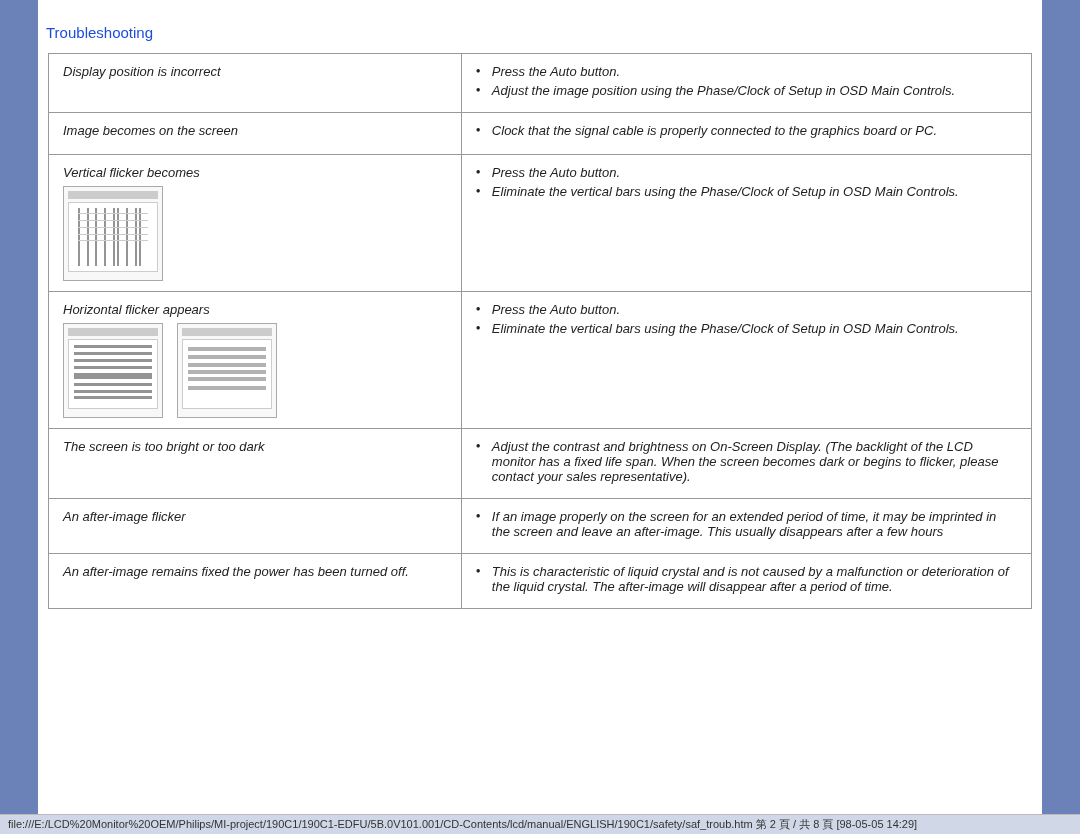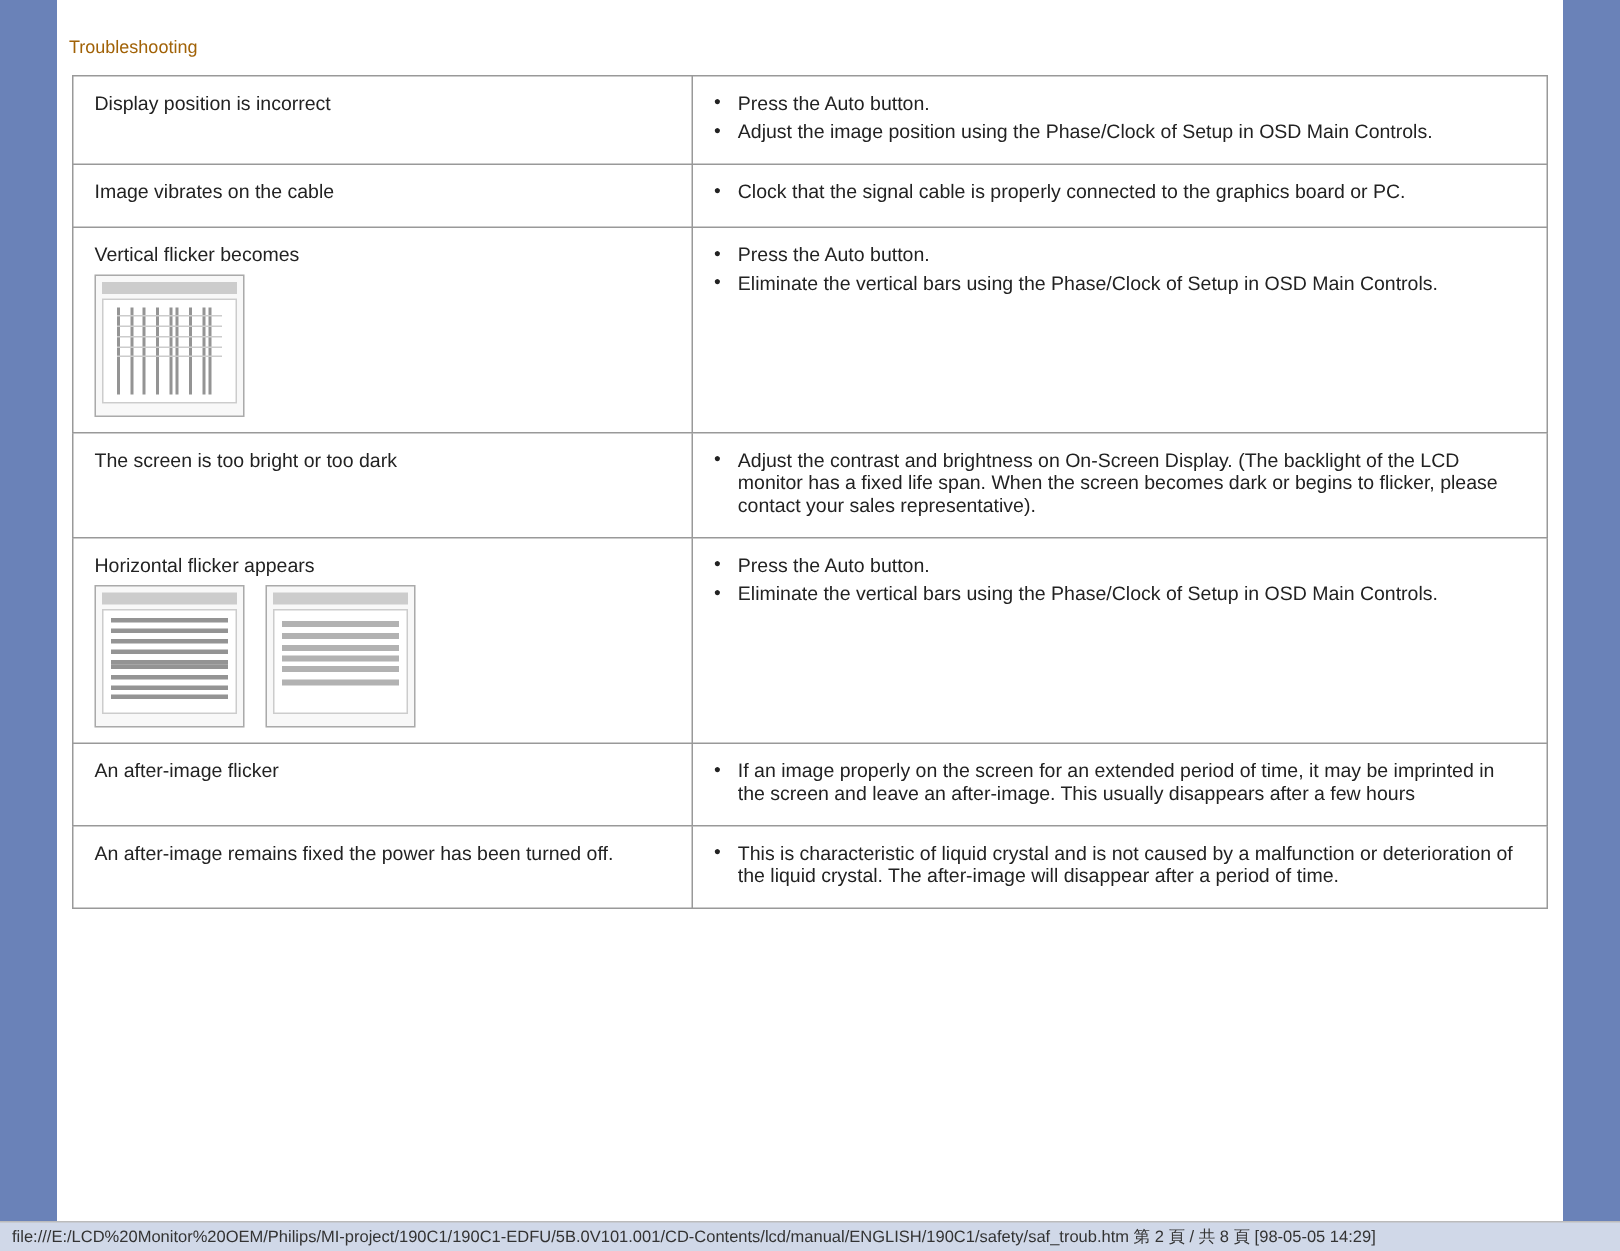--- a/index.html
+++ b/index.html
@@ -10,22 +10,22 @@
       width: 1080px;
       height: 834px;
       overflow: hidden;
       position: relative;
     }
 
     .page-title {
       position: absolute;
       top: 8px;
       left: 8px;
-      font-size: 12px;
-      color: #a16207;
+      font-size: 15px;
+      color: #1d4ed8;
     }
 
     .status-bar {
       position: absolute;
       bottom: 0;
       left: 0;
       right: 0;
       height: 20px;
       background: #d0d8e8;
       font-size: 11px;
@@ -61,20 +61,21 @@
       right: 38px;
       bottom: 20px;
       background: #fff;
       overflow-y: auto;
       padding: 24px 0 0 0;
     }
 
     .inner-content {
       margin: 0 auto;
       padding: 0 10px;
+      font-style: italic;
     }
 
     table.troubleshoot-table {
       width: 100%;
       border-collapse: collapse;
       border: 1px solid #999;
     }
 
     table.troubleshoot-table td {
       border: 1px solid #999;
@@ -145,21 +146,21 @@
             </td>
             <td class="solution-col">
               <ul>
                 <li>Press the Auto button.</li>
                 <li>Adjust the image position using the Phase/Clock of Setup in OSD Main Controls.</li>
               </ul>
             </td>
           </tr>
           <tr>
             <td class="problem-col">
-              <div class="problem-title">Image vibrates on the cable</div>
+              <div class="problem-title">Image becomes on the screen</div>
             </td>
             <td class="solution-col">
               <ul>
                 <li>Clock that the signal cable is properly connected to the graphics board or PC.</li>
               </ul>
             </td>
           </tr>
           <tr>
             <td class="problem-col">
               <div class="problem-title">Vertical flicker becomes</div>
@@ -182,30 +183,20 @@
                     <div style="position: absolute; left: 10%; right: 10%; top: 45%; height: 1px; background: rgb(204, 204, 204);"></div>
                     <div style="position: absolute; left: 10%; right: 10%; top: 55%; height: 1px; background: rgb(204, 204, 204);"></div>
                   </div>
                 </div>
               </div>
             </td>
             <td class="solution-col">
               <ul>
                 <li>Press the Auto button.</li>
                 <li>Eliminate the vertical bars using the Phase/Clock of Setup in OSD Main Controls.</li>
-              </ul>
-            </td>
-          </tr>
-          <tr>
-            <td class="problem-col">
-              <div class="problem-title">The screen is too bright or too dark</div>
-            </td>
-            <td class="solution-col">
-              <ul>
-                <li>Adjust the contrast and brightness on On-Screen Display. (The backlight of the LCD monitor has a fixed life span. When the screen becomes dark or begins to flicker, please contact your sales representative).</li>
               </ul>
             </td>
           </tr>
           <tr>
             <td class="problem-col">
               <div class="problem-title">Horizontal flicker appears</div>
               <div class="images-row">
                 <div style="border: 1px solid rgb(170, 170, 170); background: rgb(248, 248, 248); padding: 4px; display: inline-block; width: 100px; height: 95px; position: relative; overflow: hidden; margin-right: 6px;">
                   <div style="height: 8px; background: rgb(204, 204, 204); margin-bottom: 3px; width: 100%;"></div>
                   <div style="background: rgb(255, 255, 255); border: 1px solid rgb(204, 204, 204); height: 70px; position: relative; overflow: hidden;">
@@ -235,20 +226,30 @@
             </td>
             <td class="solution-col">
               <ul>
                 <li>Press the Auto button.</li>
                 <li>Eliminate the vertical bars using the Phase/Clock of Setup in OSD Main Controls.</li>
               </ul>
             </td>
           </tr>
           <tr>
             <td class="problem-col">
+              <div class="problem-title">The screen is too bright or too dark</div>
+            </td>
+            <td class="solution-col">
+              <ul>
+                <li>Adjust the contrast and brightness on On-Screen Display. (The backlight of the LCD monitor has a fixed life span. When the screen becomes dark or begins to flicker, please contact your sales representative).</li>
+              </ul>
+            </td>
+          </tr>
+          <tr>
+            <td class="problem-col">
               <div class="problem-title">An after-image flicker</div>
             </td>
             <td class="solution-col">
               <ul>
                 <li>If an image properly on the screen for an extended period of time, it may be imprinted in the screen and leave an after-image. This usually disappears after a few hours</li>
               </ul>
             </td>
           </tr>
           <tr>
             <td class="problem-col">

